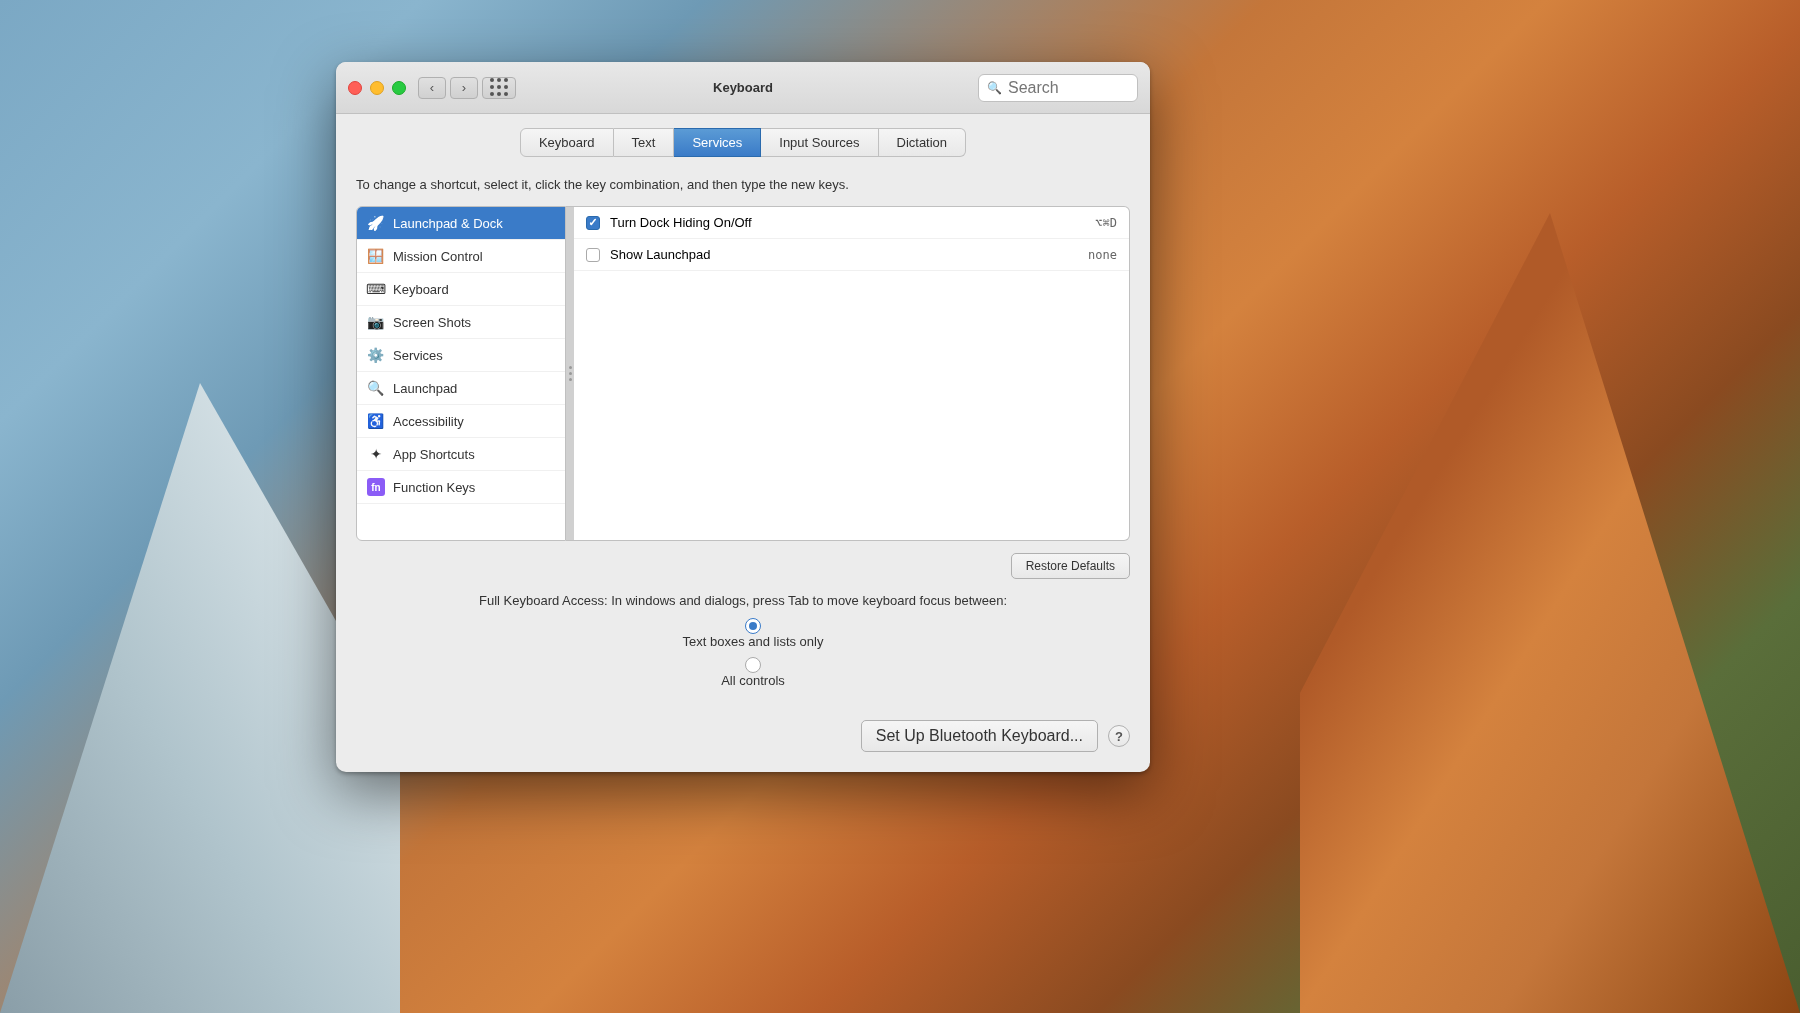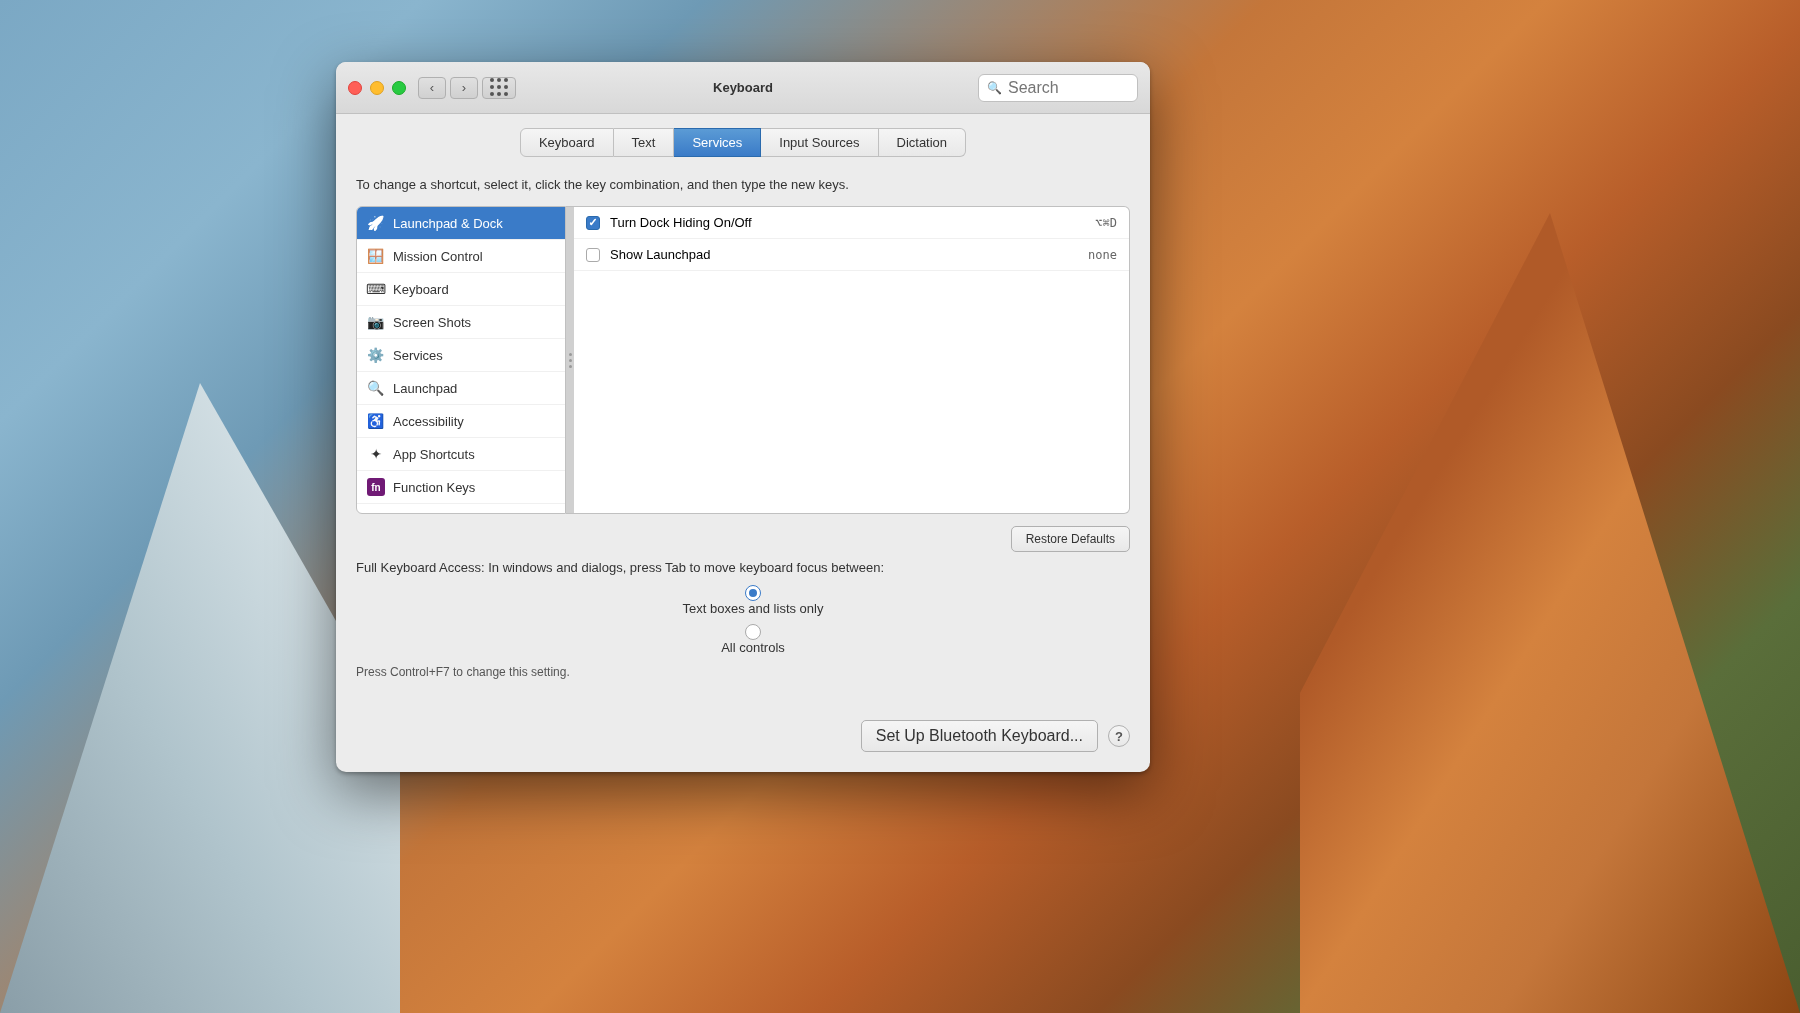--- a/index.html
+++ b/index.html
@@ -348,37 +348,38 @@
     .bottom-section {
       margin-top: 12px;
       display: flex;
       flex-direction: column;
       gap: 0;
     }
 
     .restore-defaults-row {
       display: flex;
       justify-content: flex-end;
-      margin-bottom: 8px;
+      margin-bottom: 14px;
     }
 
     .restore-btn {
       padding: 5px 14px;
       background: linear-gradient(to bottom, #f5f5f5, #e8e8e8);
       border: 1px solid #b0b0b0;
       border-radius: 5px;
       font-size: 12px;
       color: #333;
       cursor: pointer;
     }
 
     .full-kb-section {
       font-size: 13px;
       color: #333;
-      margin-bottom: 21px;
+      margin-bottom: 12px;
+      text-align: center;
     }
 
     .full-kb-label {
       margin-bottom: 10px;
       font-size: 13px;
     }
 
     .radio-group {
       display: flex;
       flex-direction: column;
@@ -535,21 +536,21 @@
         </div>
         <div class="sidebar-item">
           <div class="item-icon">♿</div>
           <span>Accessibility</span>
         </div>
         <div class="sidebar-item">
           <div class="item-icon">✦</div>
           <span>App Shortcuts</span>
         </div>
         <div class="sidebar-item">
-          <div class="item-icon" style="font-size:10px;font-weight:bold;background:#701a75;color:white;border-radius:3px;padding:1px 2px;">fn</div>
+          <div class="item-icon" style="font-size:10px;font-weight:bold;background:#8b5cf6;color:white;border-radius:3px;padding:1px 2px;">fn</div>
           <span>Function Keys</span>
         </div>
       </div>
 
       <div class="splitter">
         <div class="splitter-dots">
           <div class="splitter-dot"></div>
           <div class="splitter-dot"></div>
           <div class="splitter-dot"></div>
         </div>
@@ -583,21 +584,20 @@
             <div class="radio-circle selected">
               <div class="radio-inner"></div>
             </div>
             <span>Text boxes and lists only</span>
           </div>
           <div class="radio-item">
             <div class="radio-circle"></div>
             <span>All controls</span>
           </div>
         </div>
-        <div class="hint-text">Press Control+F7 to change this setting.</div>
       </div>
 
       <div class="footer-row">
         <button class="bt-keyboard-btn">Set Up Bluetooth Keyboard...</button>
         <div class="help-btn">?</div>
       </div>
     </div>
   </div>
 </div>
 

